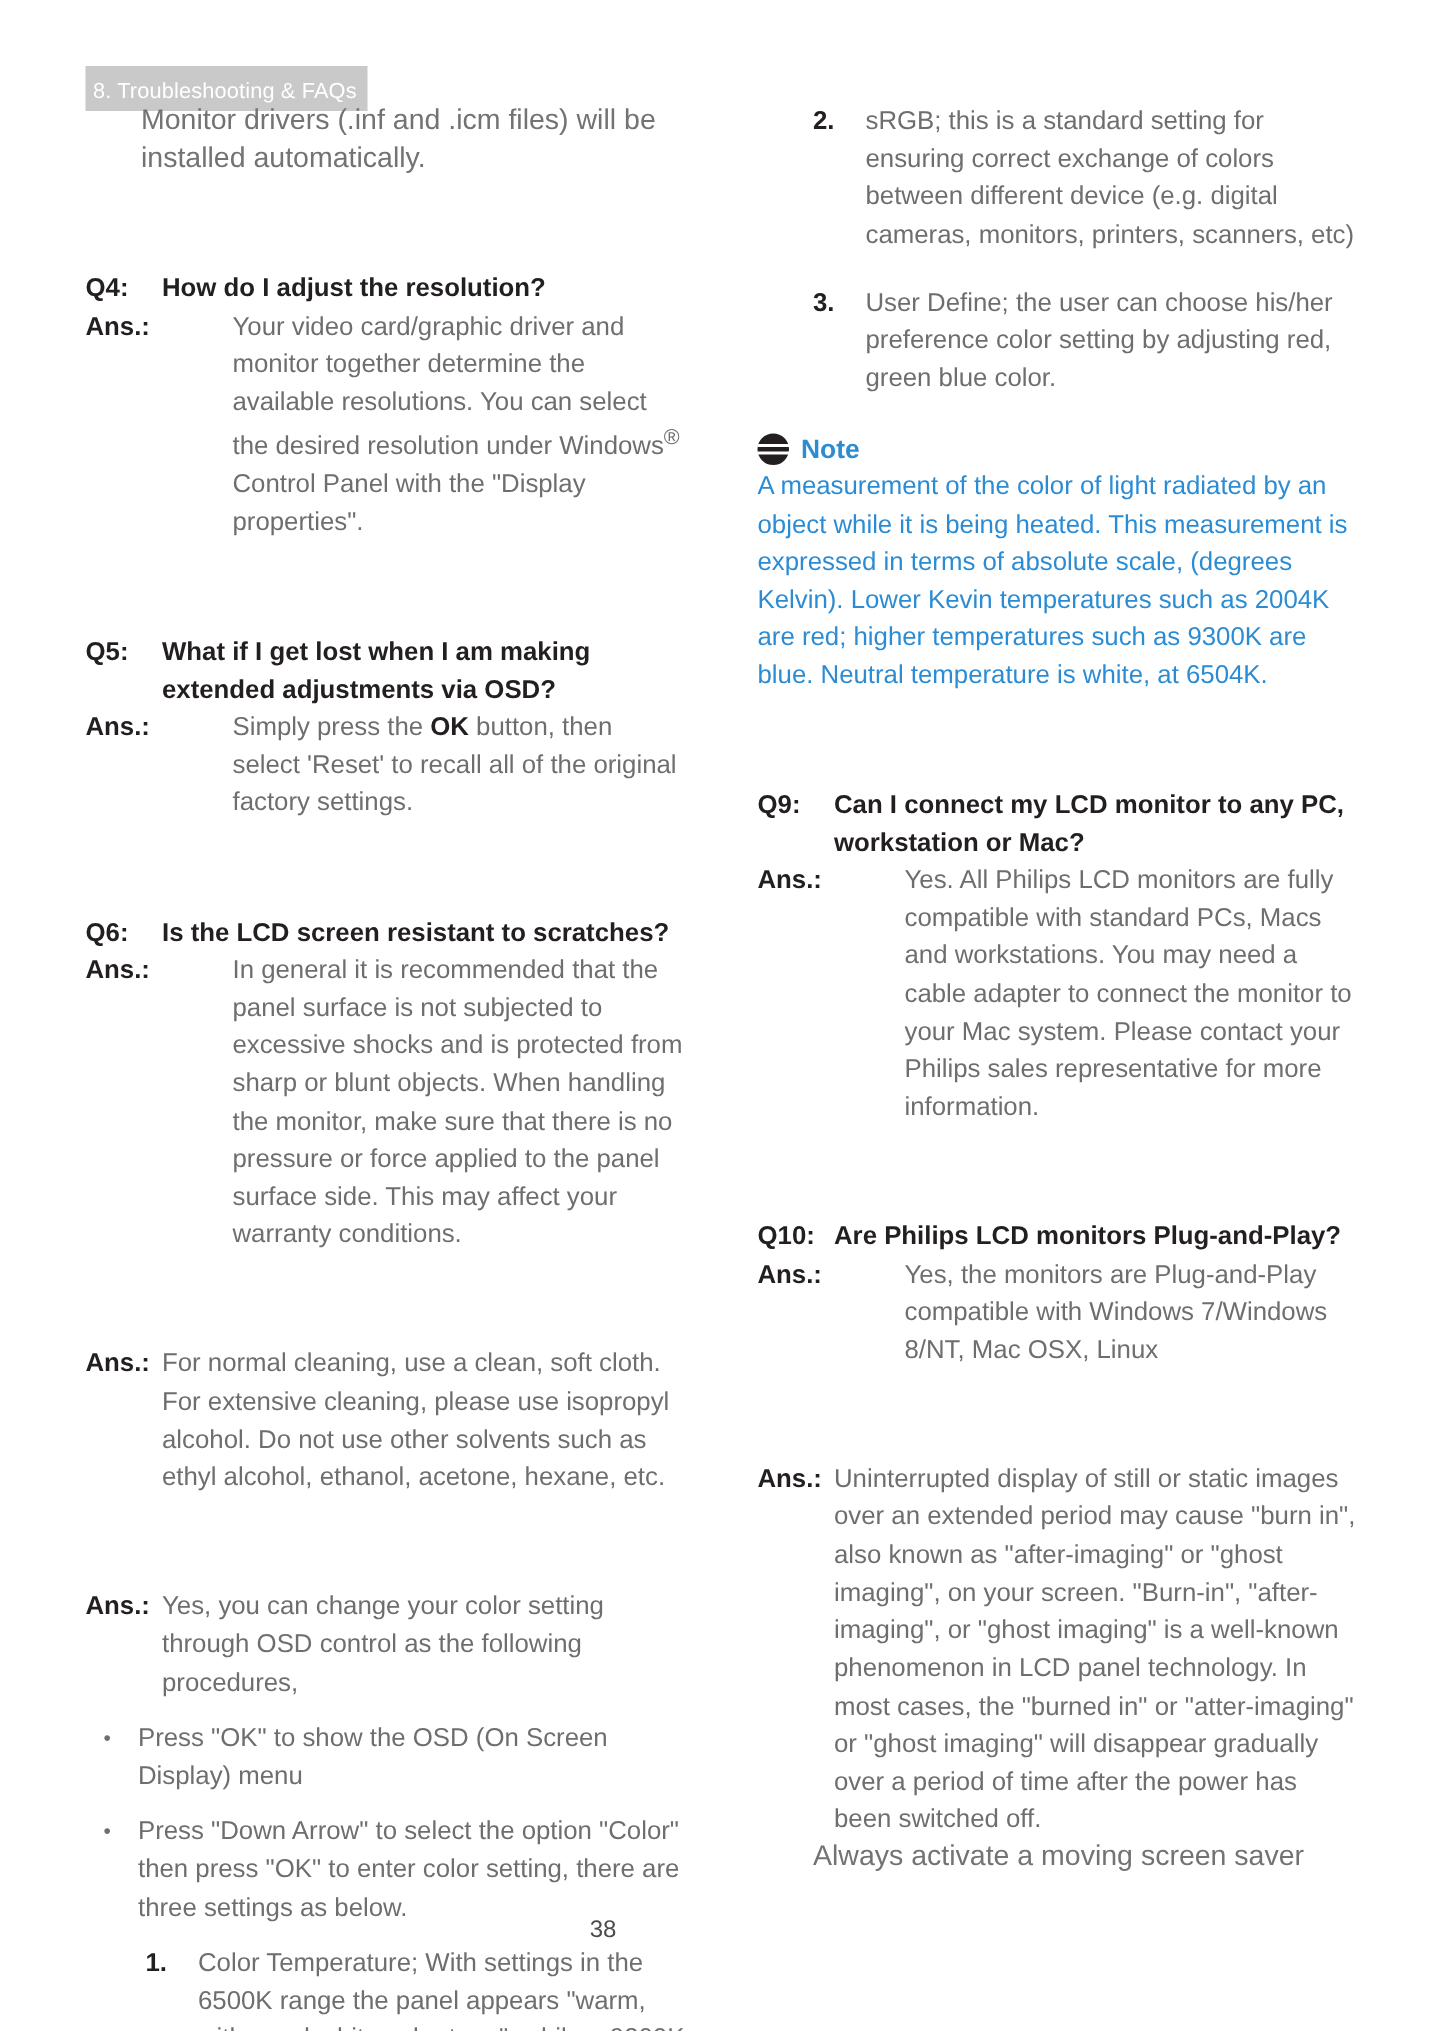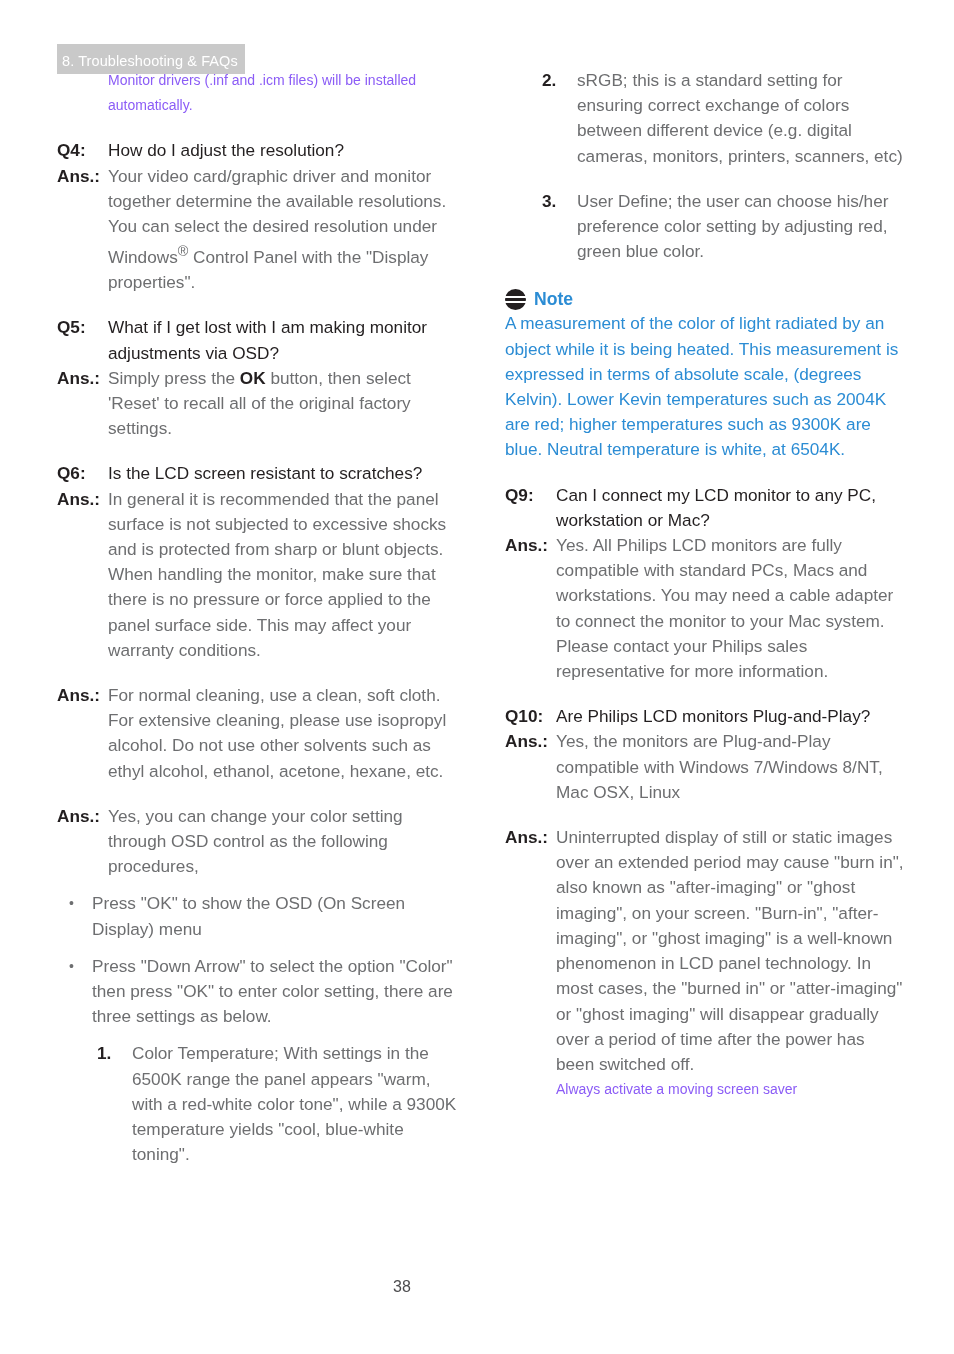--- a/index.html
+++ b/index.html
@@ -49,45 +49,46 @@
   }
   .col-left  { left: 57px;  width: 400px; }
   .col-right { left: 505px; width: 400px; }
 
   
   .qa {
     display: flex;
     align-items: flex-start;
     font-size: 17.2px;
     line-height: 25.2px;
-  }
-  .qa + .qa { margin-top: 0; }
+    margin-top: 41px;
+  }
+  .qa + .qa { margin-top: 0; gap: 47px; }
 
   .label {
     flex: 0 0 51px;
     width: 51px;
     color: #231f20;
     font-weight: bold;
   }
 
   .body-text {
     flex: 1 1 auto;
     color: #6d6e70;
   }
   .question .body-text {
     color: #231f20;
-    font-weight: normal;
+    font-weight: bold;
   }
 
   
   .indented {
-    margin-left: 51px;
-    font-size: 14px;
-    line-height: 25.2px;
-    color: #8b5cf6;
+    margin-left: 37px;
+    font-size: 19px;
+    line-height: 25.2px;
+    color: #737373;
   }
 
   .gap-sm { height: 12px; }
   .gap-md { height: 20px; }
   .gap-lg { height: 24px; }
 
   strong.inline-bold { color: #231f20; font-weight: bold; }
 
   
   .bullet-item {
@@ -200,21 +201,21 @@
       </div>
       <div class="qa answer">
         <div class="label">Ans.:</div>
         <div class="body-text"><span>Your video card/graphic driver and monitor together determine the available resolutions. You can select the desired resolution under Windows</span><sup>®</sup><span> Control Panel with the "Display properties".</span></div>
       </div>
 
       <div class="gap-md"></div>
 
       <div class="qa question">
         <div class="label">Q5:</div>
-        <div class="body-text">What if I get lost with I am making monitor adjustments via OSD?</div>
+        <div class="body-text">What if I get lost when I am making extended adjustments via OSD?</div>
       </div>
       <div class="qa answer">
         <div class="label">Ans.:</div>
         <div class="body-text"><span>Simply press the </span><strong class="inline-bold">OK</strong><span> button, then select 'Reset' to recall all of the original factory settings.</span></div>
       </div>
 
       <div class="gap-md"></div>
 
       <div class="qa question">
         <div class="label">Q6:</div>

